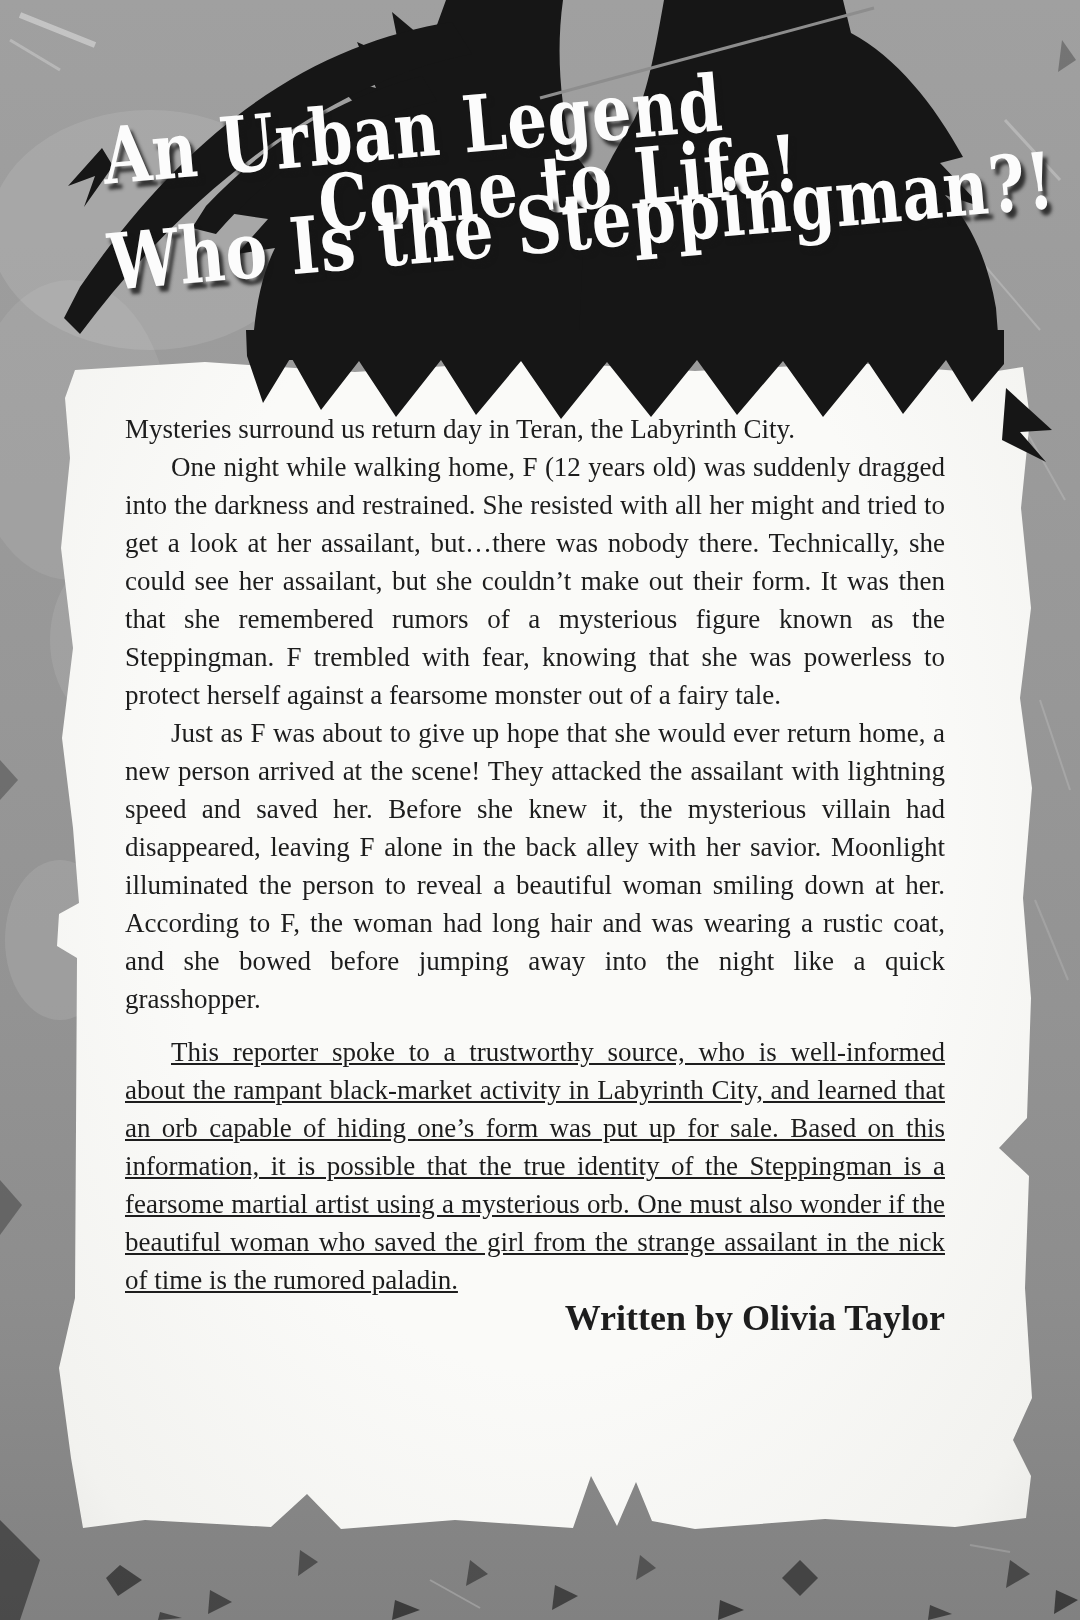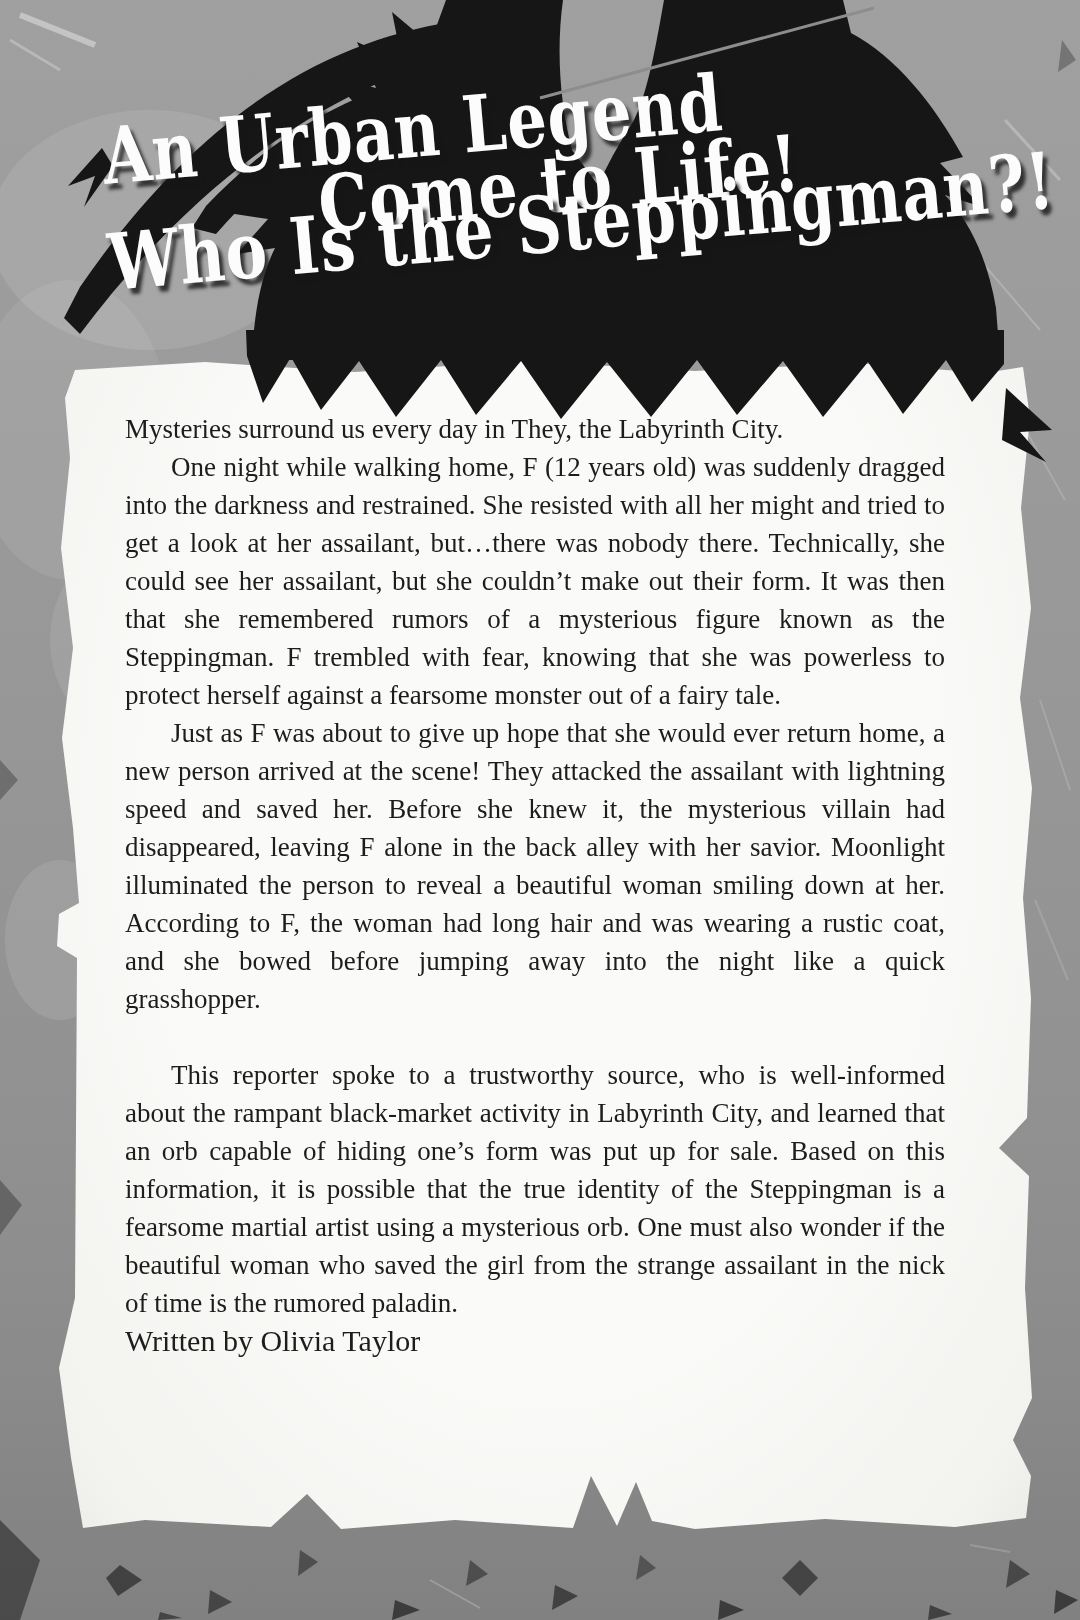--- a/index.html
+++ b/index.html
@@ -35,26 +35,27 @@
   }
   .article {
     padding: 52px 88px 0 70px;
     font-size: 27px;
     line-height: 38px;
     color: #1d1d1d;
     text-align: justify;
   }
   .article p { margin: 0; }
   .article .indent { text-indent: 46px; }
-  .article .gap-before { margin-top: 38px; }
+  .article .gap-before { margin-top: 15px; text-decoration: underline; }
   .article .italic { }
   .byline {
     margin-top: 16px;
-    text-align: left;
-    font-size: 30px;
+    text-align: right;
+    font-size: 36px;
+    font-weight: bold;
   }
   
   .silhouette {
     position: absolute; left: 0; top: 0; z-index: 2;
   }
   
   .headline { position: absolute; left: 0; top: 0; width: 1080px; height: 470px; z-index: 3; }
   .headline .line {
     position: absolute;
     font-family: "DejaVu Serif", serif;
@@ -111,21 +112,21 @@
     <polygon points="930,1605 952,1614 928,1620" fill="#1e1e1e" opacity="0.65"></polygon>
     <polygon points="1010,1560 1030,1574 1006,1588" fill="#222222" opacity="0.60"></polygon>
     <polygon points="1056,1590 1078,1600 1054,1614" fill="#1e1e1e" opacity="0.70"></polygon>
     <polygon points="160,1612 182,1618 158,1620" fill="#1e1e1e" opacity="0.60"></polygon>
     <path d="M430,1580 L480,1608" stroke="#cfcfcf" stroke-width="2" opacity="0.35"></path>
     <path d="M970,1545 L1010,1552" stroke="#c9c9c9" stroke-width="2" opacity="0.30"></path>
   </svg>
 
   <div class="paper">
     <div class="article">
-      <p>Mysteries surround us every day in They, the Labyrinth City.</p>
+      <p>Mysteries surround us return day in Teran, the Labyrinth City.</p>
       <p class="indent"><span>One night while walking home, F (12 years old) was suddenly dragged into the darkness and restrained. She resisted with all her might and tried to get a look at her assailant, but…</span><span class="italic">there was nobody there.</span><span> Technically, she could see her assailant, but she couldn’t make out their form. It was then that she remembered rumors of a mysterious figure known as the Steppingman. F trembled with fear, knowing that she was powerless to protect herself against a fearsome monster out of a fairy tale.</span></p>
       <p class="indent">Just as F was about to give up hope that she would ever return home, a new person arrived at the scene! They attacked the assailant with lightning speed and saved her. Before she knew it, the mysterious villain had disappeared, leaving F alone in the back alley with her savior. Moonlight illuminated the person to reveal a beautiful woman smiling down at her. According to F, the woman had long hair and was wearing a rustic coat, and she bowed before jumping away into the night like a quick grasshopper.</p>
       <p class="indent gap-before">This reporter spoke to a trustworthy source, who is well-informed about the rampant black-market activity in Labyrinth City, and learned that an orb capable of hiding one’s form was put up for sale. Based on this information, it is possible that the true identity of the Steppingman is a fearsome martial artist using a mysterious orb. One must also wonder if the beautiful woman who saved the girl from the strange assailant in the nick of time is the rumored paladin.</p>
       <p class="byline">Written by Olivia Taylor</p>
     </div>
   </div>
 
   <svg class="silhouette" width="1080" height="470" viewBox="0 0 1080 470" aria-hidden="true">
     <g fill="#161616">
 

